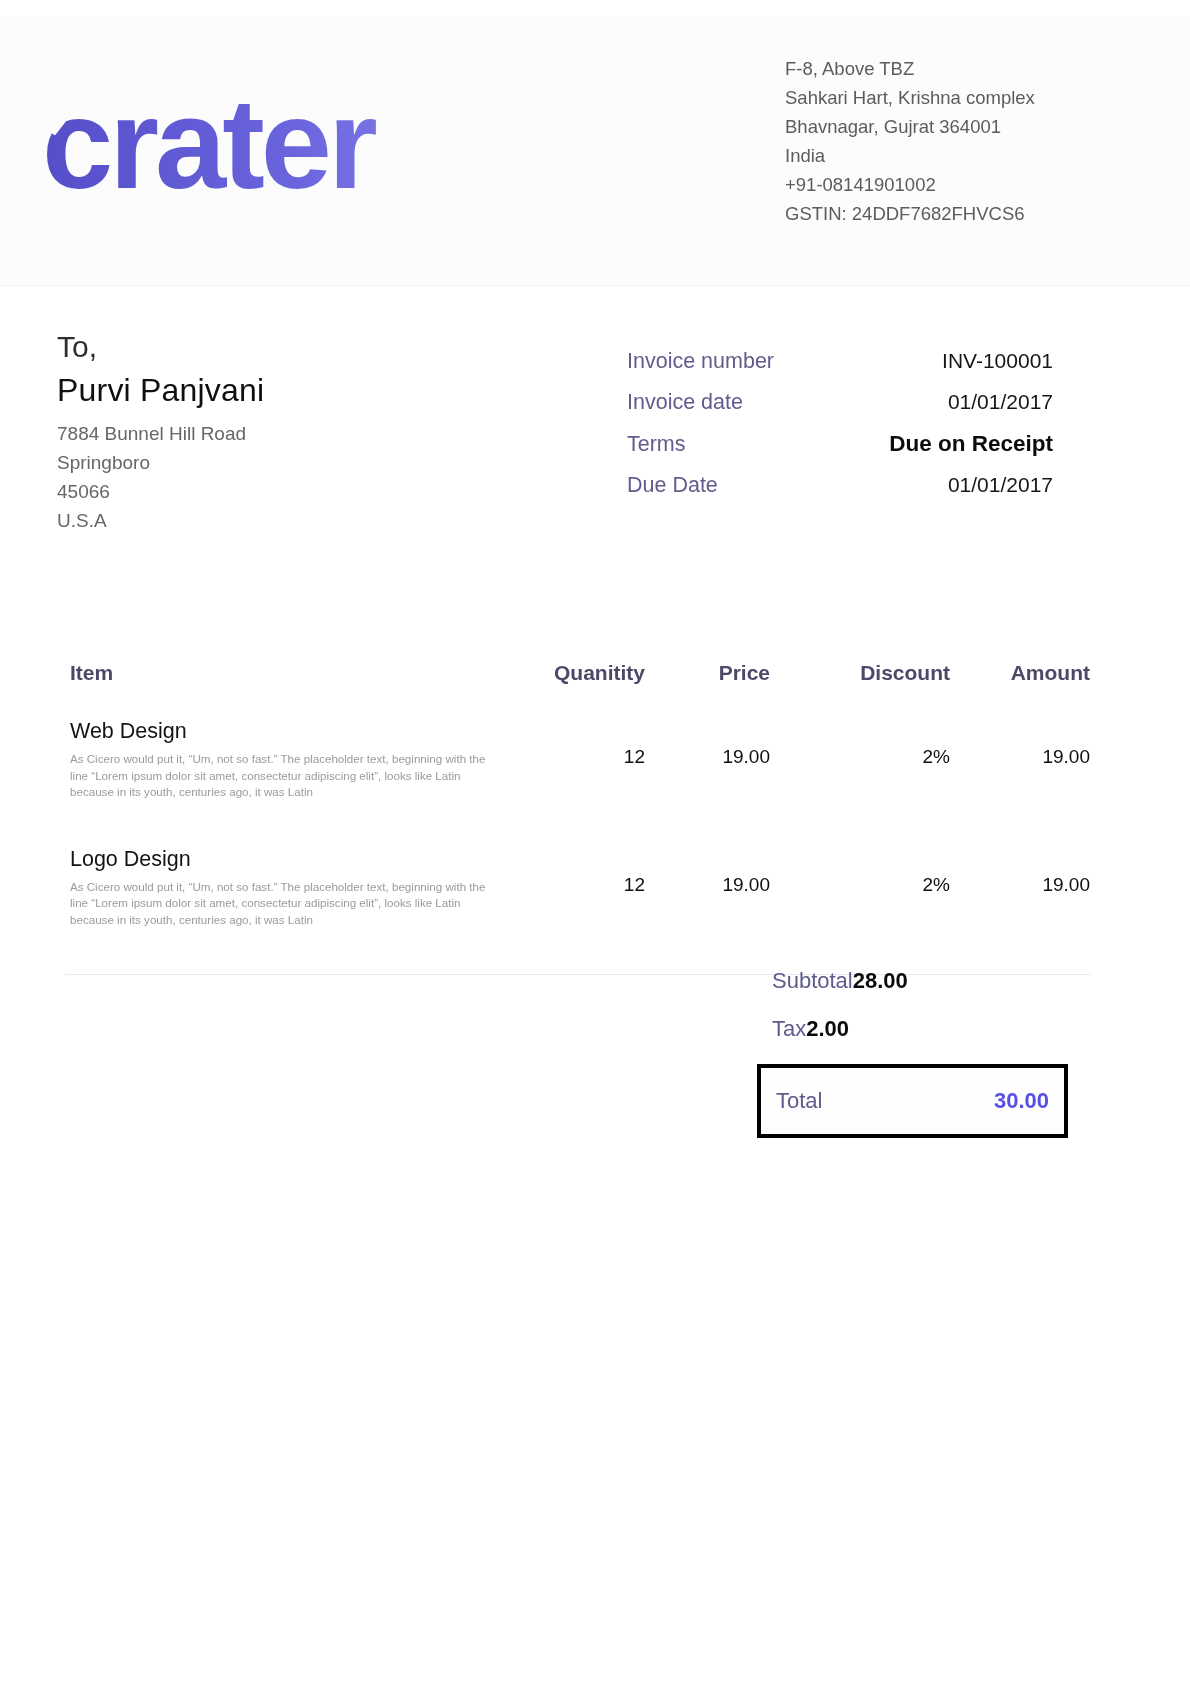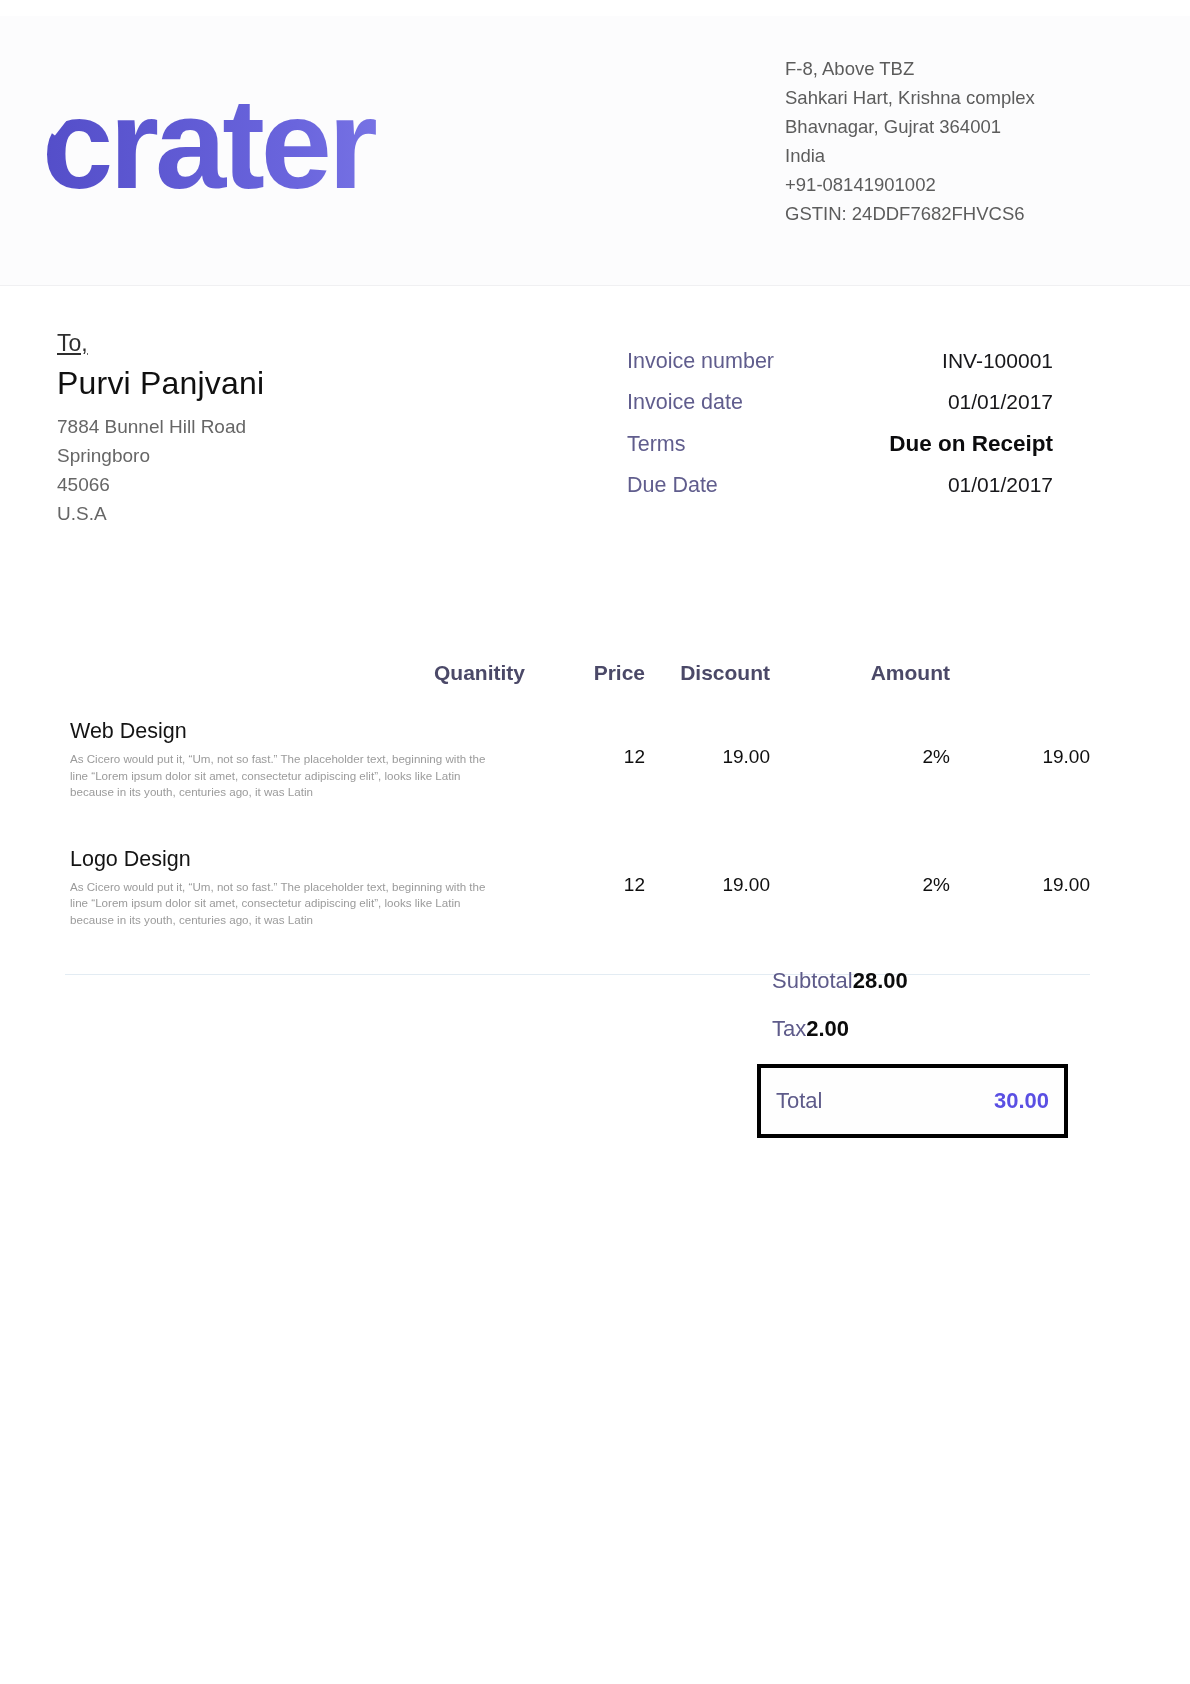--- a/index.html
+++ b/index.html
@@ -29,21 +29,21 @@
   }
   .logo-cut.cut-c { left:62px; top:70px; }
   .logo-cut.cut-r { left:430px; top:78px; height:40px; }
 
   .company { position:absolute; left:785px; top:38px; width:370px; }
   .company-name { font-size:28px; font-weight:bold; color:#0b0b0b; margin-bottom:16px; letter-spacing:0.2px; }
   .company-line { font-size:18.5px; color:#5c5c5c; line-height:29px; }
 
   
   .bill-to { position:absolute; left:57px; top:314px; width:420px; }
-  .bill-to-label { font-size:23px; color:#2e2e2e; margin-bottom:8px;text-decoration:underline; }
+  .bill-to-label { font-size:30px; color:#2e2e2e; margin-bottom:8px; }
   .bill-to-name { font-size:32px; color:#101010; margin-bottom:10px; letter-spacing:0.2px; }
   .bill-to-line { font-size:19px; color:#666666; line-height:29px; }
 
   
   .invoice-meta { position:absolute; left:627px; top:333px; width:426px; }
   .meta-row { display:flex; justify-content:space-between; align-items:baseline; margin-bottom:16px; }
   .meta-label { font-size:21.5px; color:#605d8d; }
   .meta-value { font-size:21px; color:#17171a; font-weight:500; }
   .meta-value.emph { font-size:22.5px; font-weight:600; color:#0c0c0e; }
 
@@ -118,20 +118,21 @@
       <span class="meta-value emph">Due on Receipt</span>
     </div>
     <div class="meta-row">
       <span class="meta-label">Due Date</span>
       <span class="meta-value">01/01/2017</span>
     </div>
   </div>
 
   <div class="items">
     <div class="items-grid-row items-head">
+      <div class="th">Item</div>
       <div class="th num">Quanitity</div>
       <div class="th num">Price</div>
       <div class="th num">Discount</div>
       <div class="th num">Amount</div>
     </div>
 
     <div class="items-grid-row item-row">
       <div class="item-cell">
         <div class="item-name">Web Design</div>
         <p class="item-desc">As Cicero would put it, “Um, not so fast.” The placeholder text, beginning with the line “Lorem ipsum dolor sit amet, consectetur adipiscing elit”, looks like Latin because in its youth, centuries ago, it was Latin</p>

